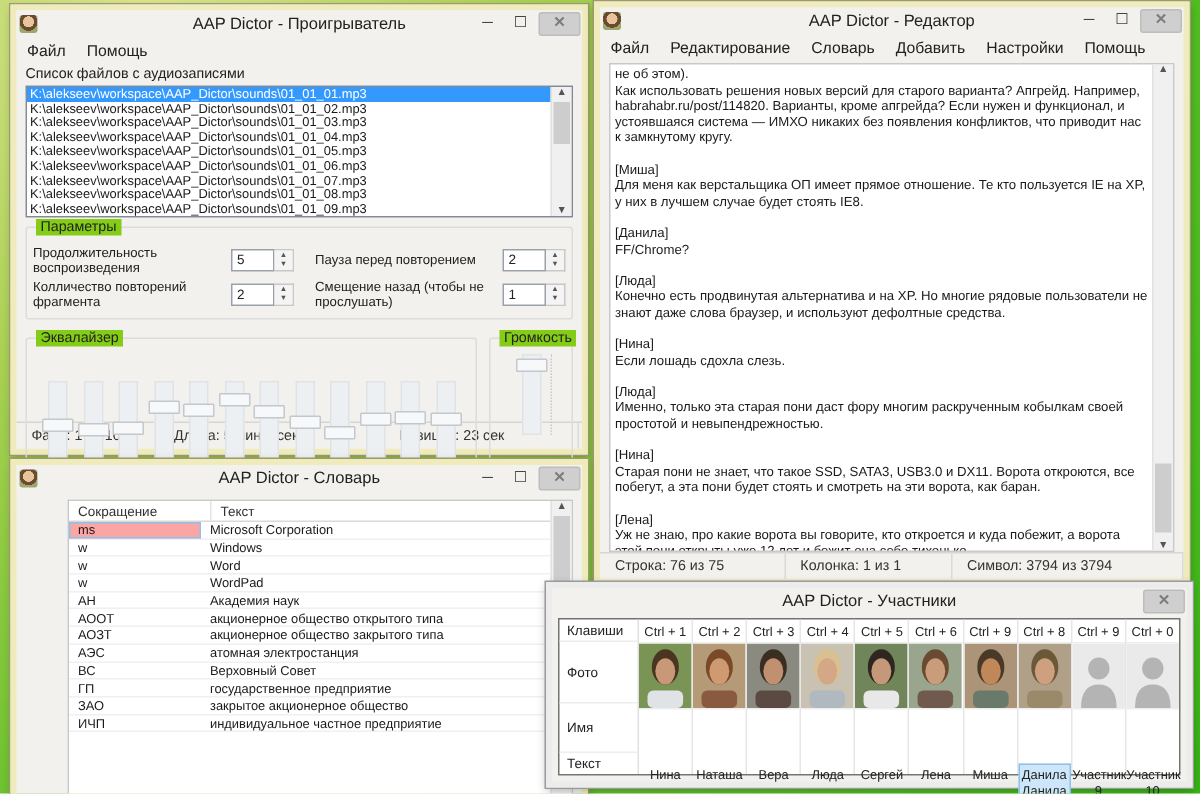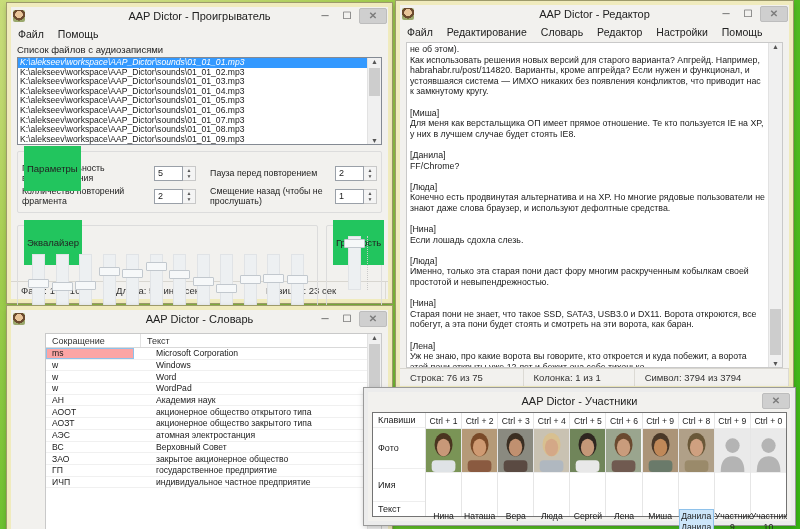--- a/index.html
+++ b/index.html
@@ -23,26 +23,26 @@
     font-size:10px;color:#444;line-height:1;}
   .wbtn.close{background:#cfcfcf;border:1px solid #bdbdbd;border-radius:2px;width:26px;color:#7c7c7c;font-weight:bold;}
   .menubar{height:17px;display:flex;align-items:center;gap:14px;padding-left:7px;font-size:10.5px;color:#222;flex:0 0 auto;}
   .client{flex:1;display:flex;flex-direction:column;padding:0 6px 0 6px;min-height:0;}
   .statusbar{flex:0 0 17px;display:flex;align-items:center;background:#f2f1ee;border-top:1px solid #d8d6d0;font-size:9.5px;color:#333;}
   .statusbar .sec{height:100%;display:flex;align-items:center;padding-left:10px;border-right:1px solid #dcdad4;box-sizing:border-box;}
   
   .small-label{font-size:9.5px;color:#222;margin:2px 0 2px 0;}
   .listbox{position:relative;border:1px solid #848a93;background:#fff;height:86px;overflow:hidden;flex:0 0 auto;}
   .file-row{font-size:8.6px;line-height:9.6px;white-space:nowrap;color:#1a1a1a;padding-left:2px;font-family:"Liberation Sans",sans-serif;}
-  .file-row.sel{background:#3399ff;color:#fff;font-style:italic;}
+  .file-row.sel{background:#3399ff;color:#fff;}
   .vscroll{position:absolute;top:0;right:0;bottom:0;width:13px;background:#f0f0f0;border-left:1px solid #e2e2e2;font-size:7px;color:#555;
     display:flex;flex-direction:column;align-items:center;justify-content:space-between;}
   .vscroll .thumb{position:absolute;left:1px;right:1px;background:#cdcdcd;}
   .groupbox{border:1px solid #dcdcdc;border-radius:2px;position:relative;margin-top:6px;padding:8px 4px 3px 4px;}
-  .groupbox > .gtitle{position:absolute;top:-6px;left:6px;background:#22c55e;padding:17px 3px;font-size:9.5px;color:#222;}
+  .groupbox > .gtitle{position:absolute;top:-6px;left:6px;background:#84cc16;padding:0 3px;font-size:9.5px;color:#222;}
   .paramrow{display:flex;align-items:center;font-size:8.8px;color:#222;margin:3px 0;}
   .paramrow .plabel1{width:148px;}
   .paramrow .plabel2{width:140px;margin-left:14px;}
   .spin{display:flex;align-items:stretch;height:15px;}
   .spin .val{width:24px;border:1px solid #9aa0a8;background:#fff;font-size:9px;display:flex;align-items:center;padding-left:3px;}
   .spin .arrows{width:12px;border:1px solid #c8c8c8;border-left:none;display:flex;flex-direction:column;}
   .spin .arrows span{flex:1;display:flex;align-items:center;justify-content:center;font-size:5px;color:#555;background:#f4f4f4;}
   .eqrow{display:flex;margin-top:6px;justify-content:center;}
   .eqbox{flex:1;height:72px;display:flex;align-items:flex-end;justify-content:space-between;padding:10px 10px 4px 10px;}
   .volbox{width:54px;margin-left:8px;height:72px;display:flex;justify-content:center;padding:10px 0 4px 0;}
@@ -60,21 +60,21 @@
     background:#f3f3f3;border:1px solid #b9b9b9;border-radius:1px;font-size:9px;color:#222;padding:0 8px;}
   .pbtn.focus{border:1px solid #4a9ae0;box-shadow:0 0 0 1px #bcd9f3 inset;}
   .icon-glyph{font-size:10px;line-height:1;color:#111;}
   
   .dicttable{position:relative;border:1px solid #c9c9c9;background:#fff;flex:1;overflow:hidden;margin-top:2px;min-height:0;}
   .dhead{display:flex;font-size:9px;color:#333;border-bottom:1px solid #d9d9d9;height:13px;align-items:center;}
   .dhead .c1{width:88px;padding-left:6px;border-right:1px solid #e3e3e3;height:100%;display:flex;align-items:center;}
   .dhead .c2{flex:1;padding-left:6px;}
   .drow{display:flex;font-size:8.6px;color:#1a1a1a;height:10.7px;align-items:center;border-bottom:1px solid #f0f0f0;}
   .drow .c1{width:88px;padding-left:6px;box-sizing:border-box;height:100%;display:flex;align-items:center;}
-  .drow .c2{flex:1;padding-left:22px;}
+  .drow .c2{flex:1;padding-left:6px;}
   .drow .c1.sel{background:#fca5a5;outline:1px solid #8ec1ea;outline-offset:-1px;}
   .dictadd{display:flex;gap:6px;margin-top:4px;margin-bottom:4px;flex:0 0 auto;align-items:center;}
   .tinput{height:16px;border:1px solid #a7adb5;background:#fff;}
   .addbtn{height:19px;width:66px;margin-left:auto;background:#f3f3f3;border:1px solid #b9b9b9;font-size:9px;color:#222;
     display:flex;align-items:center;justify-content:center;}
   
   .edittext{position:relative;border:1px solid #c9c9c9;background:#fff;flex:1;overflow:hidden;margin-top:1px;min-height:0;}
   .edittext .txt{position:absolute;left:3px;top:1px;right:16px;bottom:0;font-size:8.8px;line-height:10.6px;color:#1a1a1a;white-space:pre-wrap;}
   
   .ptable{display:flex;border:1px solid #737373;background:#fff;margin:2px 4px 4px 4px;flex:1;min-height:0;}
@@ -499,26 +499,26 @@
           </div>
           <div class="drow">
             <div class="c1">АЭС</div>
             <div class="c2">атомная электростанция</div>
           </div>
           <div class="drow">
             <div class="c1">ВС</div>
             <div class="c2">Верховный Совет</div>
           </div>
           <div class="drow">
+            <div class="c1">ГП</div>
+            <div class="c2">государственное предприятие</div>
+          </div>
+          <div class="drow">
             <div class="c1">ЗАО</div>
             <div class="c2">закрытое акционерное общество</div>
-          </div>
-          <div class="drow">
-            <div class="c1">ГП</div>
-            <div class="c2">государственное предприятие</div>
           </div>
           <div class="drow">
             <div class="c1">ИЧП</div>
             <div class="c2">индивидуальное частное предприятие</div>
           </div>
         </div>
       <div class="vscroll">
         <span>▲</span>
         <span class="thumb" style="top:10px;height:60px;"></span>
         <span>▼</span>
@@ -542,21 +542,21 @@
     <span class="wcontrols">
       <span class="wbtn">─</span>
       <span class="wbtn">☐</span>
       <span class="wbtn close">✕</span>
     </span>
   </div>
   <div class="menubar">
     <span>Файл</span>
     <span>Редактирование</span>
     <span>Словарь</span>
-    <span>Редактор</span>
+    <span>Добавить</span>
     <span>Настройки</span>
     <span>Помощь</span>
   </div>
   <div class="client" style="padding-top:1px;">
     <div class="edittext">
       <div class="txt">не об этом).
 Как использовать решения новых версий для старого варианта? Апгрейд. Например, habrahabr.ru/post/114820. Варианты, кроме апгрейда? Если нужен и функционал, и устоявшаяся система — ИМХО никаких без появления конфликтов, что приводит нас к замкнутому кругу.
 
 [Миша]
 Для меня как верстальщика ОП имеет прямое отношение. Те кто пользуется IE на XP, у них в лучшем случае будет стоять IE8.

